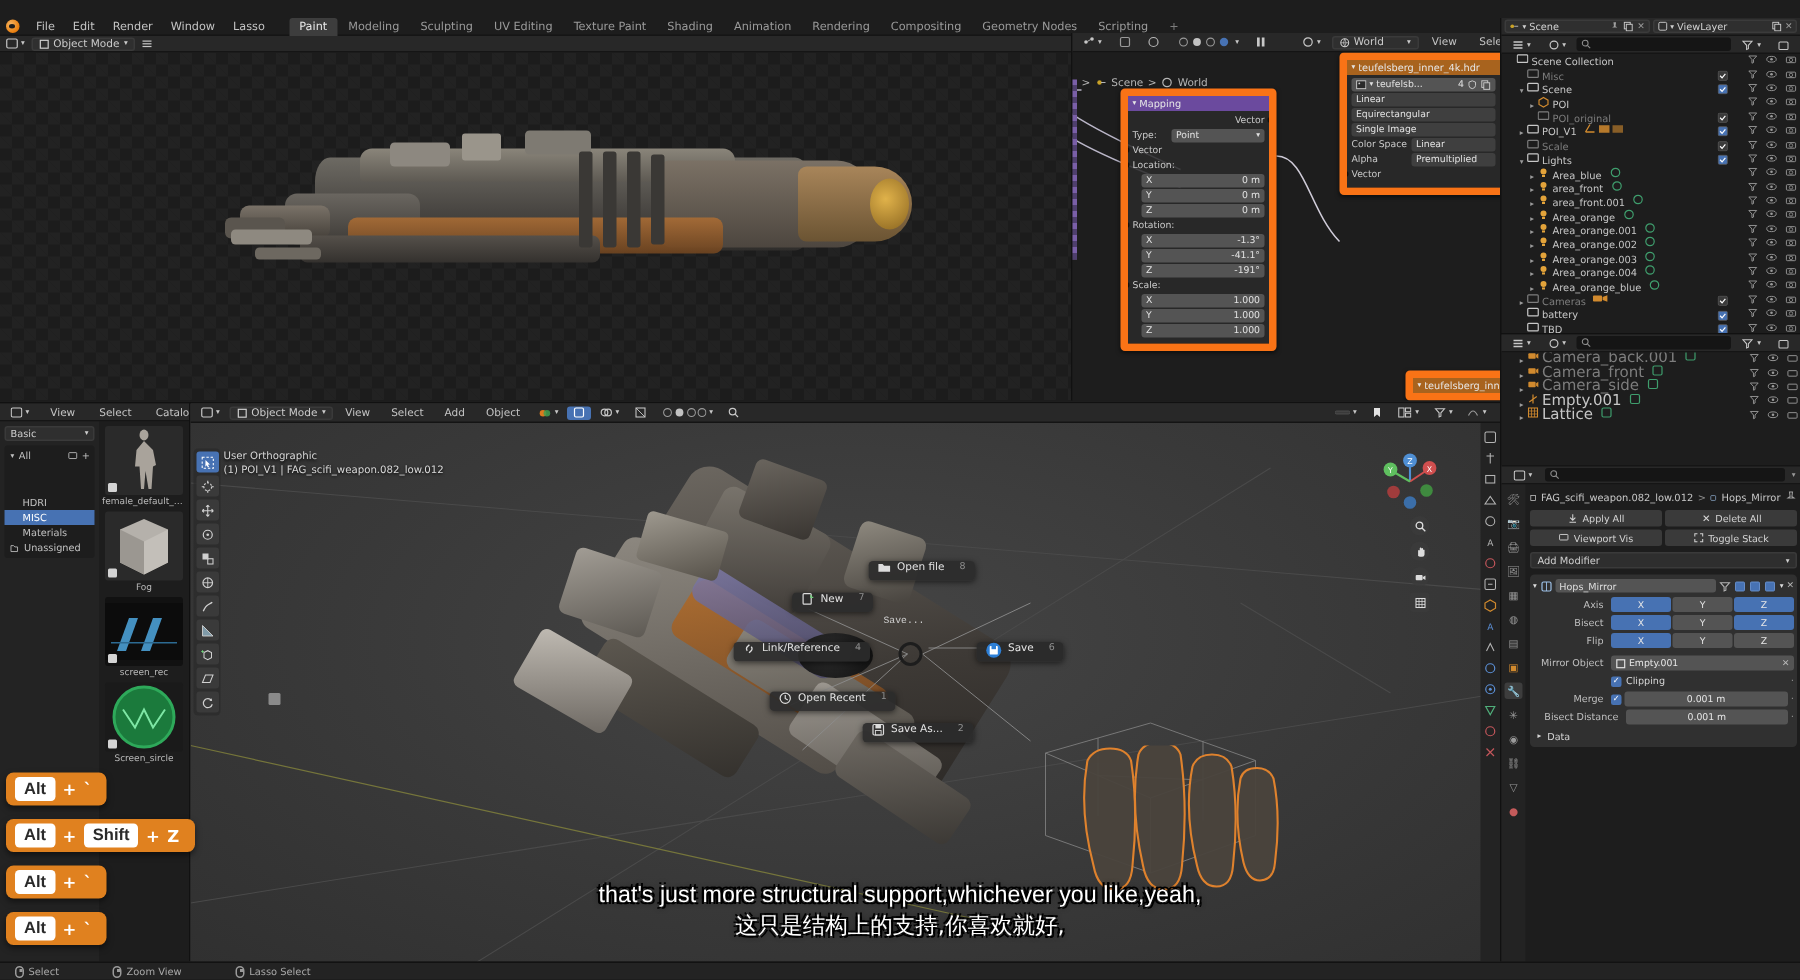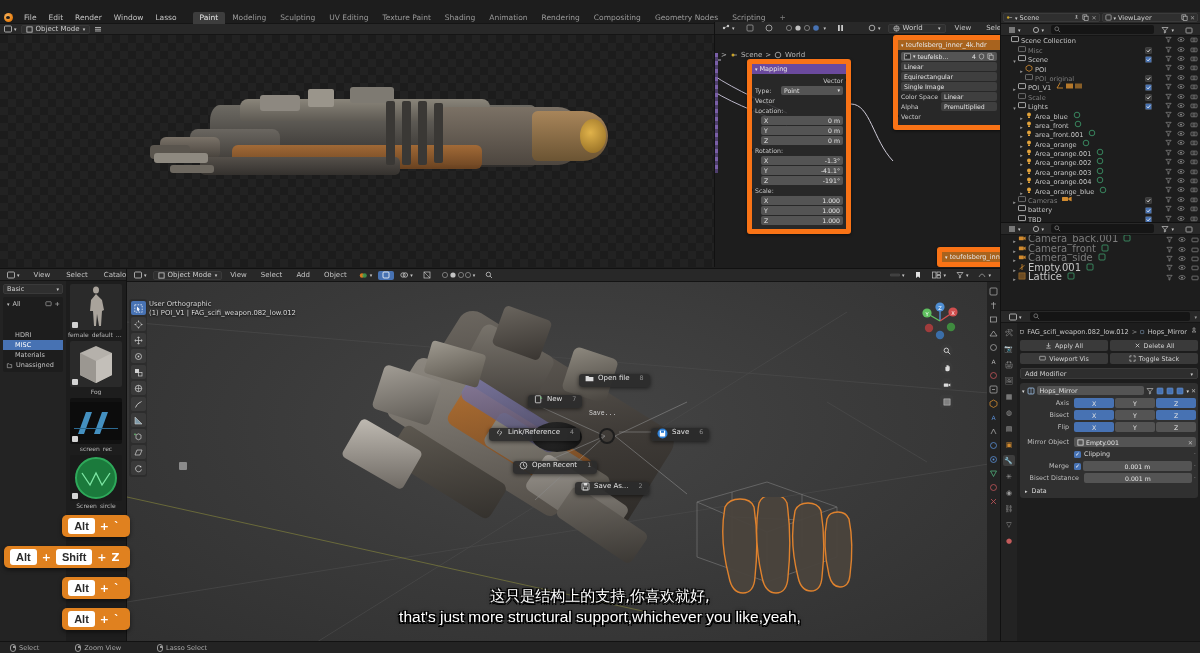--- a/index.html
+++ b/index.html
@@ -342,21 +342,21 @@
   .pie-center {
     position: absolute; z-index: 29; width: 16px; height: 16px;
     border: 2px solid #1d1d1d; border-radius: 50%;
   }
   .pie-label {
     position: absolute; font-size: 6.5px; color: #cfcfcf; z-index: 29; font-family: Liberation Mono, monospace;
   }
 
   
   #keyoverlay { position: absolute; left: 4px; top: 515px; z-index: 40; }
-  .keyrow { display: flex; align-items: center; margin-bottom: 9px; justify-content: flex-end; }
+  .keyrow { display: flex; align-items: center; margin-bottom: 9px; }
   .keycap {
     background: #e0811f; border-radius: 5px; display: flex; align-items: center;
     padding: 3px 6px; gap: 5px; box-shadow: 0 2px 4px rgba(0,0,0,.5);
   }
   .kk {
     background: #fff; color: #2a2a2a; border-radius: 3px; padding: 2px 6px;
     font-size: 11px; font-weight: bold; font-family: "Liberation Sans", sans-serif;
   }
   .kplus { color: #fff; font-size: 11px; font-weight: bold; }
   .kchar { color: #fff; font-size: 11px; font-weight: bold; padding-right: 4px; }
@@ -2178,22 +2178,22 @@
       <div class="keyrow">
         <div class="keycap">
           <span class="kk">Alt</span>
           <span class="kplus">+</span>
           <span class="kchar">`</span>
         </div>
       </div>
     </div>
 
   <div id="subs">
+    <div id="sub-en">that's just more structural support,whichever you like,yeah,</div>
     <div id="sub-cn">这只是结构上的支持,你喜欢就好,</div>
-    <div id="sub-en">that's just more structural support,whichever you like,yeah,</div>
   </div>
 
   <div id="statusbar">
     <div style="width:10px"></div>
     <div id="status-left" style="display:flex">
         <div class="st-item">
           <span class="mouseico"></span>
           <span>Select</span>
         </div>
         <div class="st-item">

